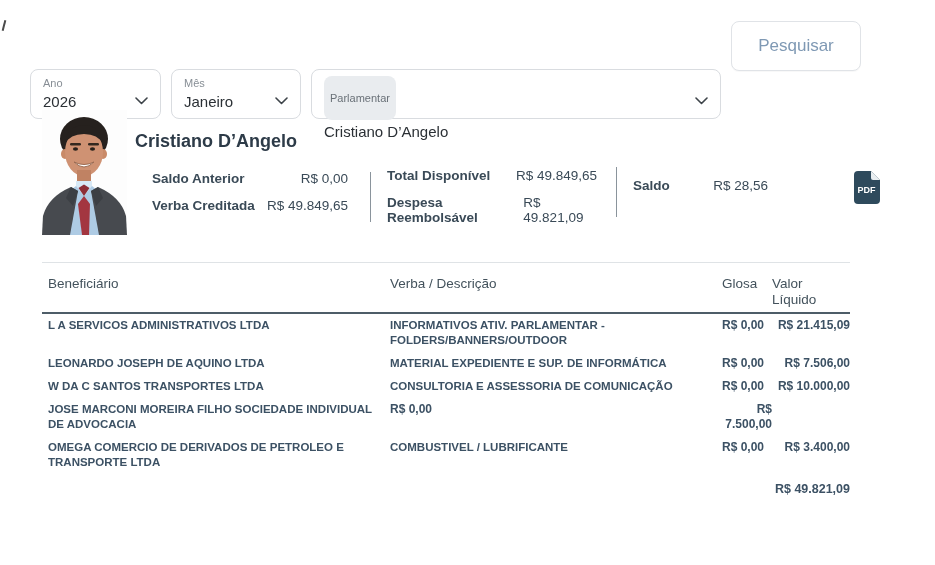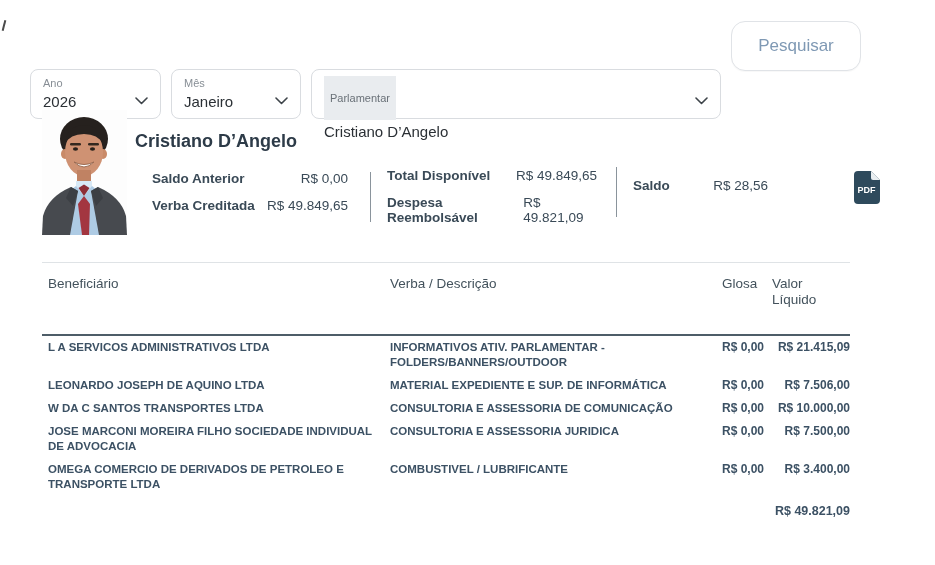--- a/index.html
+++ b/index.html
@@ -9,29 +9,29 @@
   }
   
   .filterbar{position:absolute;left:30px;top:21px;display:flex;}
   .selectbox{
     position:relative;height:50px;background:#fff;border:1px solid #d9dce0;
     border-radius:8px;box-sizing:border-box;padding:6px 30px 6px 12px;cursor:pointer;margin-top:48px;
   }
   .selectbox .lbl{font-size:11px;color:#878e95;line-height:14px;display:block;}
   .selectbox .lbl-chip{
     display:inline-block;background:#e9ecef;color:#6a7178;font-size:11px;
-    border-radius:0;padding:15px 6px;line-height:14px;
+    border-radius:8px;padding:15px 6px;line-height:14px;
   }
   .selectbox .val{font-size:15px;color:#2b3035;line-height:20px;display:block;margin-top:2px;}
   .chev{position:absolute;right:12px;top:21px;}
   .box-ano{width:131px;margin-right:10px;}
   .box-mes{width:130px;margin-right:10px;}
   .box-parl{width:410px;margin-right:10px;}
   .btn-search{
-    width:130px;height:50px;background:#fff;border:1px solid #e0e3e7;border-radius:14px;
+    width:130px;height:50px;background:#fff;border:1px solid #e0e3e7;border-radius:8px;
     font-family:"Liberation Sans",sans-serif;font-size:17px;color:#7f99b4;cursor:pointer;
     box-shadow:0 1px 1px rgba(0,0,0,0.03);
   }
   
   .photo{position:absolute;left:42px;top:110px;width:85px;height:125px;overflow:hidden;}
   .p-name{position:absolute;left:135px;top:131px;font-size:18px;font-weight:bold;color:#2d3b48;}
   .sumgroup{position:absolute;display:flex;flex-direction:column;}
   .sumrow{display:flex;justify-content:space-between;align-items:flex-start;height:27px;font-size:13.5px;color:#3a4a57;}
   .sumrow .sl{font-weight:bold;}
   .sumrow .sv{font-weight:normal;}
@@ -39,21 +39,21 @@
   .grp2{left:387px;top:168px;width:210px;}
   .grp3{left:633px;top:178px;width:135px;}
   .vdiv{position:absolute;width:1px;background:#8a949c;}
   .vdiv1{left:370px;top:172px;height:50px;}
   .vdiv2{left:616px;top:167px;height:50px;}
   .pdfbtn{position:absolute;left:826px;top:171px;width:26px;height:33px;cursor:pointer;background:none;border:none;padding:0;margin-left:28px;}
   
   .table{position:absolute;left:42px;top:262px;width:808px;}
   .t-head{
     display:grid;grid-template-columns:342px 332px 50px 1fr;
-    box-sizing:border-box;padding:13px 0 26px 6px;
+    box-sizing:border-box;padding:13px 0 4px 6px;
     border-top:1px solid #dfe3e6;border-bottom:2px solid #4e5d68;
     font-size:13.5px;color:#43525c;line-height:16px;
   }
   .t-head .h-valor{max-width:58px;}
   .t-body{padding-left:6px;padding-top:0;font-weight:bold;}
   .t-row{
     display:grid;grid-template-columns:342px 332px 50px 1fr;
     padding:4px 0;align-items:start;
   }
   .c-ben,.c-verba{font-size:11.5px;color:#3c5164;line-height:15px;padding-right:18px;}
@@ -197,21 +197,20 @@
         <div class="c-valor">R$ 7.506,00</div>
       </div>
       <div class="t-row">
         <div class="c-ben">W DA C SANTOS TRANSPORTES LTDA</div>
         <div class="c-verba">CONSULTORIA E ASSESSORIA DE COMUNICAÇÃO</div>
         <div class="c-glosa">R$ 0,00</div>
         <div class="c-valor">R$ 10.000,00</div>
       </div>
       <div class="t-row">
         <div class="c-ben">JOSE MARCONI MOREIRA FILHO SOCIEDADE INDIVIDUAL DE ADVOCACIA</div>
-        <div class="c-verba">CONSULTORIA E ASSESSORIA JURIDICA</div>
         <div class="c-glosa">R$ 0,00</div>
         <div class="c-valor">R$ 7.500,00</div>
       </div>
       <div class="t-row">
         <div class="c-ben">OMEGA COMERCIO DE DERIVADOS DE PETROLEO E TRANSPORTE LTDA</div>
         <div class="c-verba">COMBUSTIVEL / LUBRIFICANTE</div>
         <div class="c-glosa">R$ 0,00</div>
         <div class="c-valor">R$ 3.400,00</div>
       </div>
     </div>

